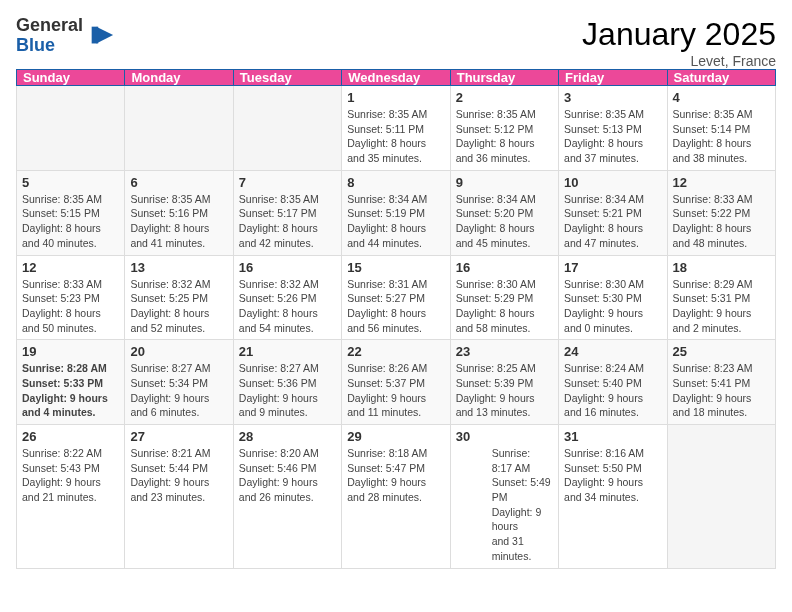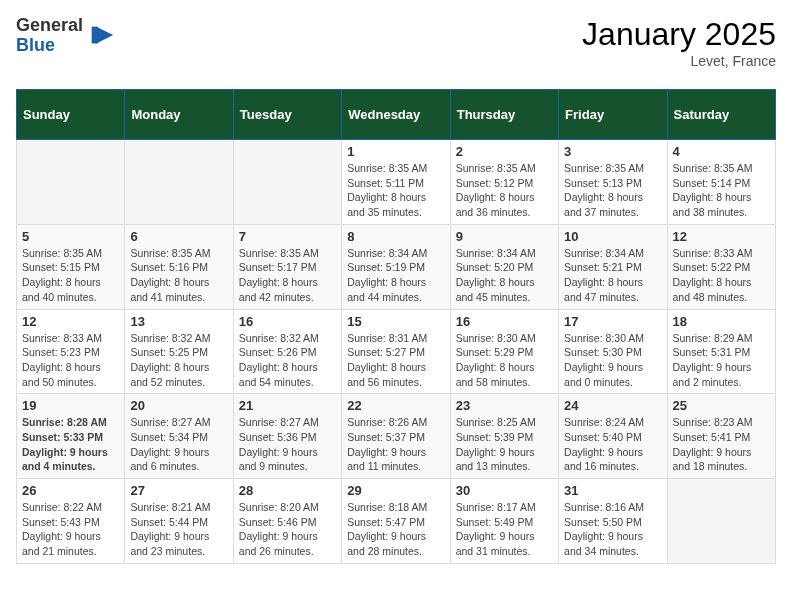--- a/index.html
+++ b/index.html
@@ -7,21 +7,21 @@
       font-family: Arial, sans-serif;
       background: #fff;
       width: 792px;
       min-height: 612px;
       padding: 16px;
     }
     .header {
       display: flex;
       justify-content: space-between;
       align-items: flex-start;
-      margin-bottom: 20px;
+      margin-bottom: 0;
     }
     .logo {
       display: flex;
       align-items: center;
     }
     .logo-text {
       display: flex;
       flex-direction: column;
       line-height: 1.1;
     }
@@ -51,25 +51,25 @@
     .location {
       font-size: 14px;
       color: #555;
     }
     .calendar {
       width: 100%;
       border-collapse: collapse;
       border: 1px solid #ccc;
     }
     .calendar th {
-      background: #14532d;
+      background: #ec4899;
       color: #fff;
       font-size: 13px;
       font-weight: bold;
-      padding: 17px 6px;
+      padding: 0 6px;
       text-align: left;
       border: 1px solid #1a5fa8;
     }
     .calendar td {
       vertical-align: top;
       border: 1px solid #ddd;
       padding: 4px 5px;
       width: calc(100% / 7);
       min-height: 80px;
       font-size: 11px;
@@ -338,21 +338,21 @@
         </td>
         <td>
           <span class="day-number">29</span>
           <div class="day-info" style="white-space: pre-line;">Sunrise: 8:18 AM
 Sunset: 5:47 PM
 Daylight: 9 hours
 and 28 minutes.</div>
         </td>
         <td>
           <span class="day-number">30</span>
-          <div class="day-info" style="white-space: pre-line;">Sunrise: 8:17 AM
+          <div class="day-info" style="white-space: pre-line; margin-left: 36px;">Sunrise: 8:17 AM
 Sunset: 5:49 PM
 Daylight: 9 hours
 and 31 minutes.</div>
         </td>
         <td>
           <span class="day-number">31</span>
           <div class="day-info" style="white-space: pre-line;">Sunrise: 8:16 AM
 Sunset: 5:50 PM
 Daylight: 9 hours
 and 34 minutes.</div>

